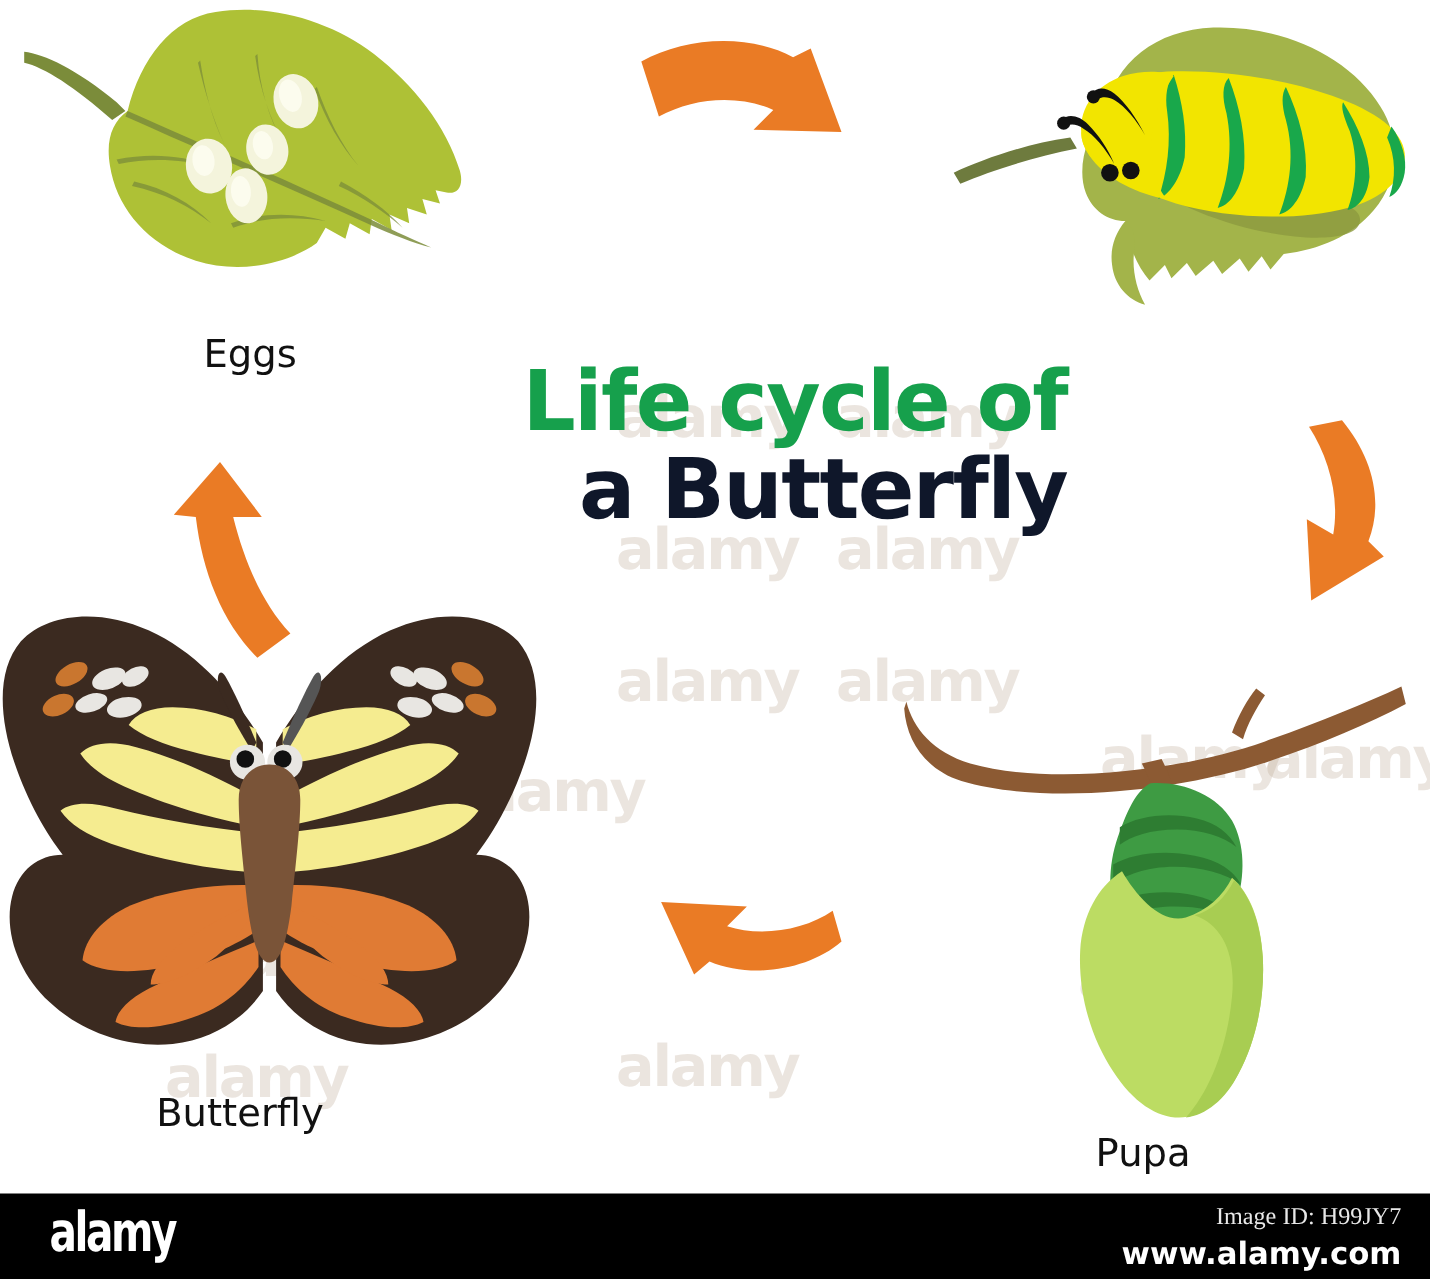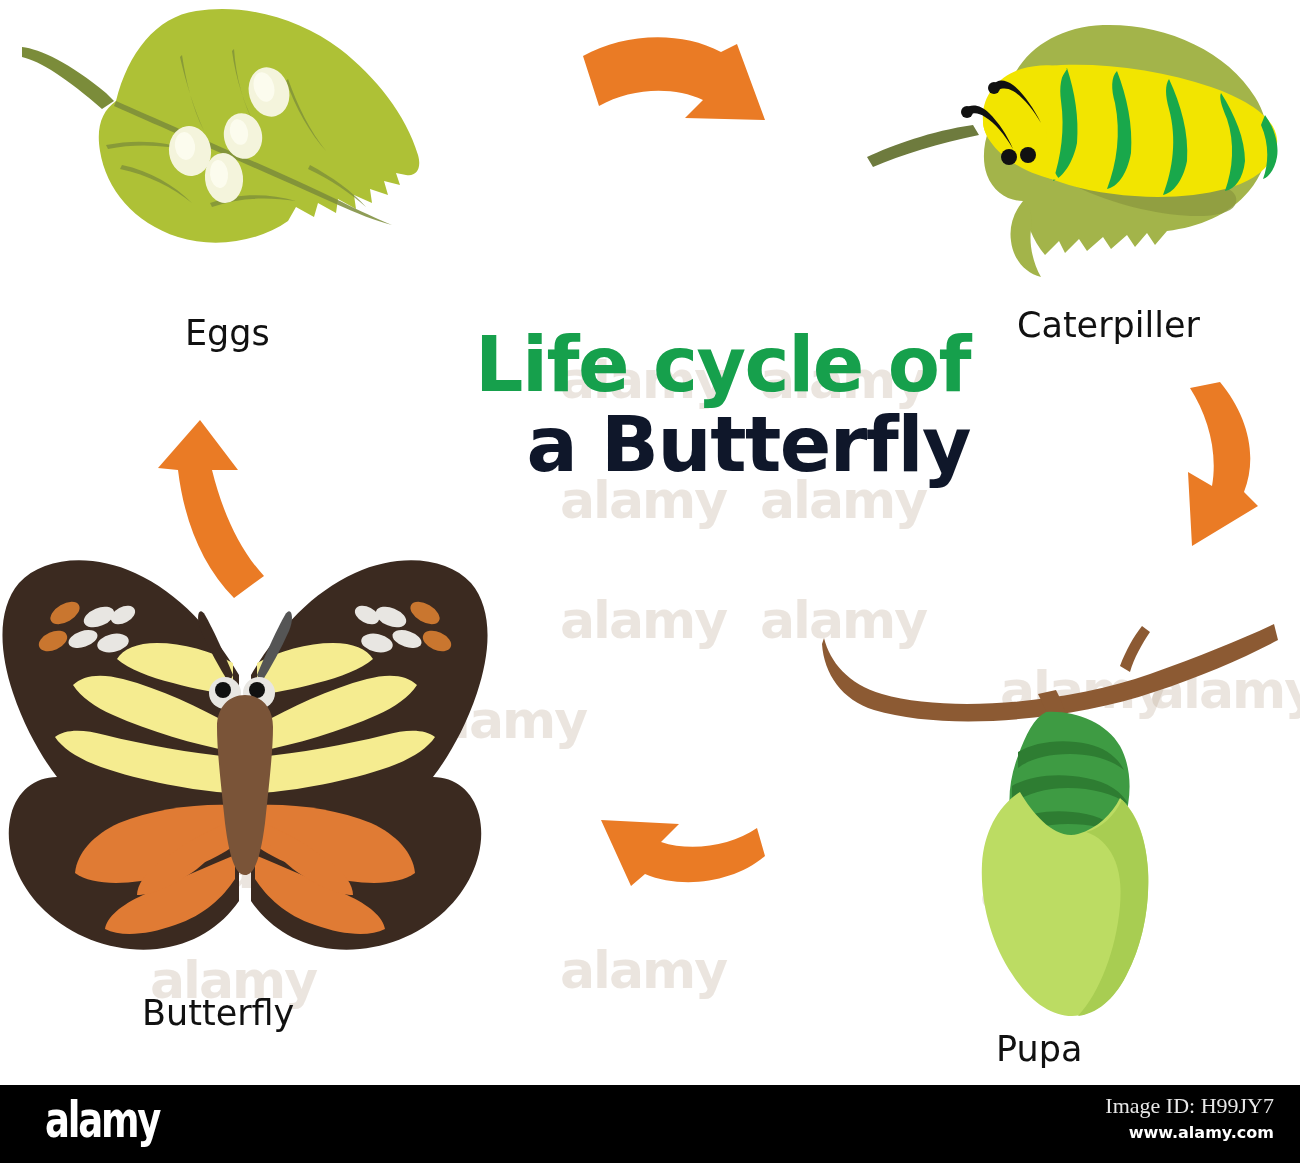--- a/index.html
+++ b/index.html
@@ -41,21 +41,21 @@
   
   .stage-label{
     position:absolute;
     font-family:"DejaVu Sans", sans-serif;
     font-size:35px;
     font-weight:400;
     color:#111111;
     white-space:nowrap;
     z-index:5;
   }
-  #label-eggs{left:185px;top:313px;}
+  #label-eggs{left:185px;top:303px;}
   #label-caterpillar{left:1017px;top:305px;}
   #label-butterfly{left:142px;top:981px;margin-top:12px;}
   #label-pupa{left:996px;top:1029px;}
 
   
   .wm{
     position:absolute;
     font-family:"DejaVu Sans", sans-serif;
     font-weight:bold;
     color:rgba(190,170,150,0.30);
@@ -90,21 +90,21 @@
     color:#e8e8e8;
     font-family:Liberation Serif, serif;
     font-size:22px;
   }
   #alamy-url{
     position:absolute;
     right:26px;top:38px;
     color:#ffffff;
     font-family:"DejaVu Sans", sans-serif;
     font-weight:bold;
-    font-size:16px;
+    font-size:28px;
   }
 </style>
 </head>
 <body>
 
 <div id="stage">
 
   <div id="watermark-layer">
       <div class="wm" style="left: 560px; top: 350px;">alamy</div>
       <div class="wm" style="left: 760px; top: 350px;">alamy</div>
@@ -199,21 +199,20 @@
                C178,104 168,92 158,86 C150,81 142,84 140,88 Z" fill="#111111"></path>
       <circle cx="139" cy="83" r="6" fill="#111111"></circle>
       <path d="M110,104 C116,98 126,100 134,108 C144,118 152,130 158,144
                C150,130 140,118 130,112 C122,106 114,108 112,112 Z" fill="#111111"></path>
       <circle cx="112" cy="107" r="6" fill="#111111"></circle>
 
       <circle cx="154" cy="152" r="8" fill="#111111"></circle>
       <circle cx="173" cy="150" r="8" fill="#111111"></circle>
     </svg>
   </div>
-  <div class="stage-label" id="label-caterpillar">Caterpiller</div>
 
   <div class="art" style="left:820px;top:610px;width:460px;height:410px;z-index:3;">
     <svg width="460" height="410" viewBox="0 0 460 410">
 
       <path d="M4,28 C10,52 28,74 62,84 C132,104 250,92 330,64
                C380,46 420,30 454,14 L458,30
                C424,48 382,66 334,82 C252,110 128,122 54,100
                C22,90 4,64 2,34 Z" fill="#8C5A33"></path>
 
       <path d="M300,56 C306,40 314,26 322,16 L330,22 C322,34 314,48 310,62 Z" fill="#8C5A33"></path>

